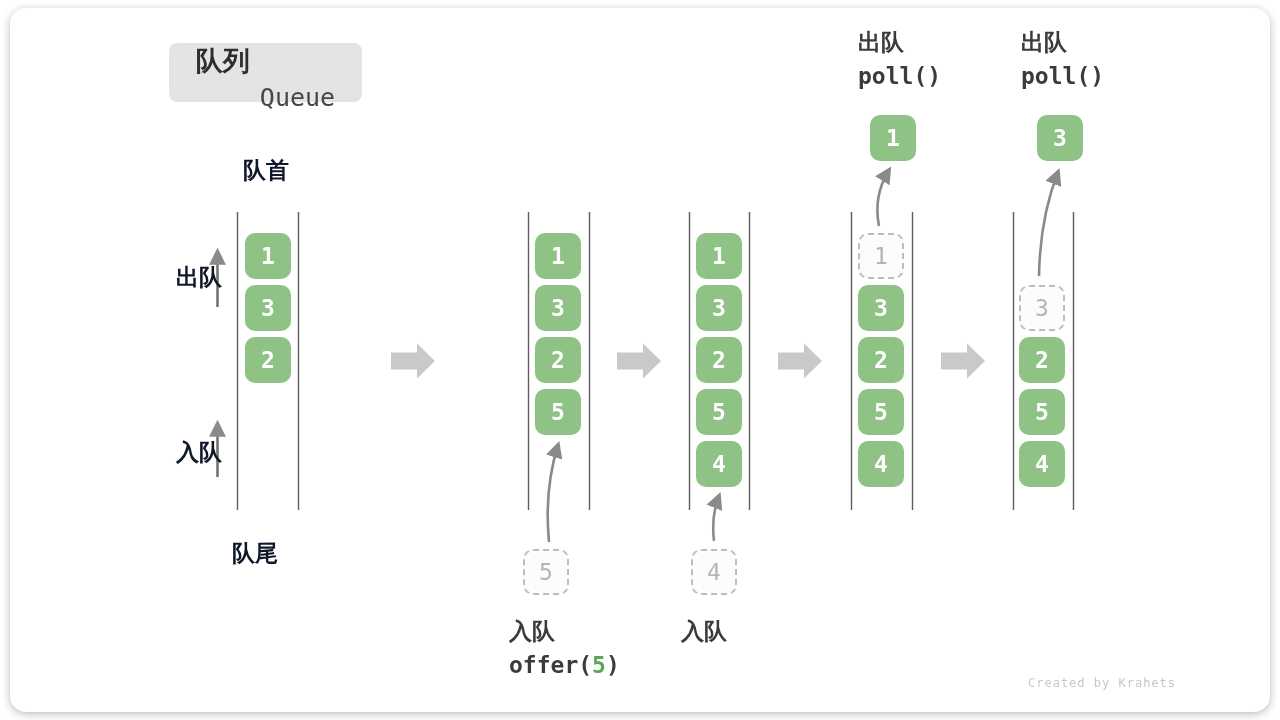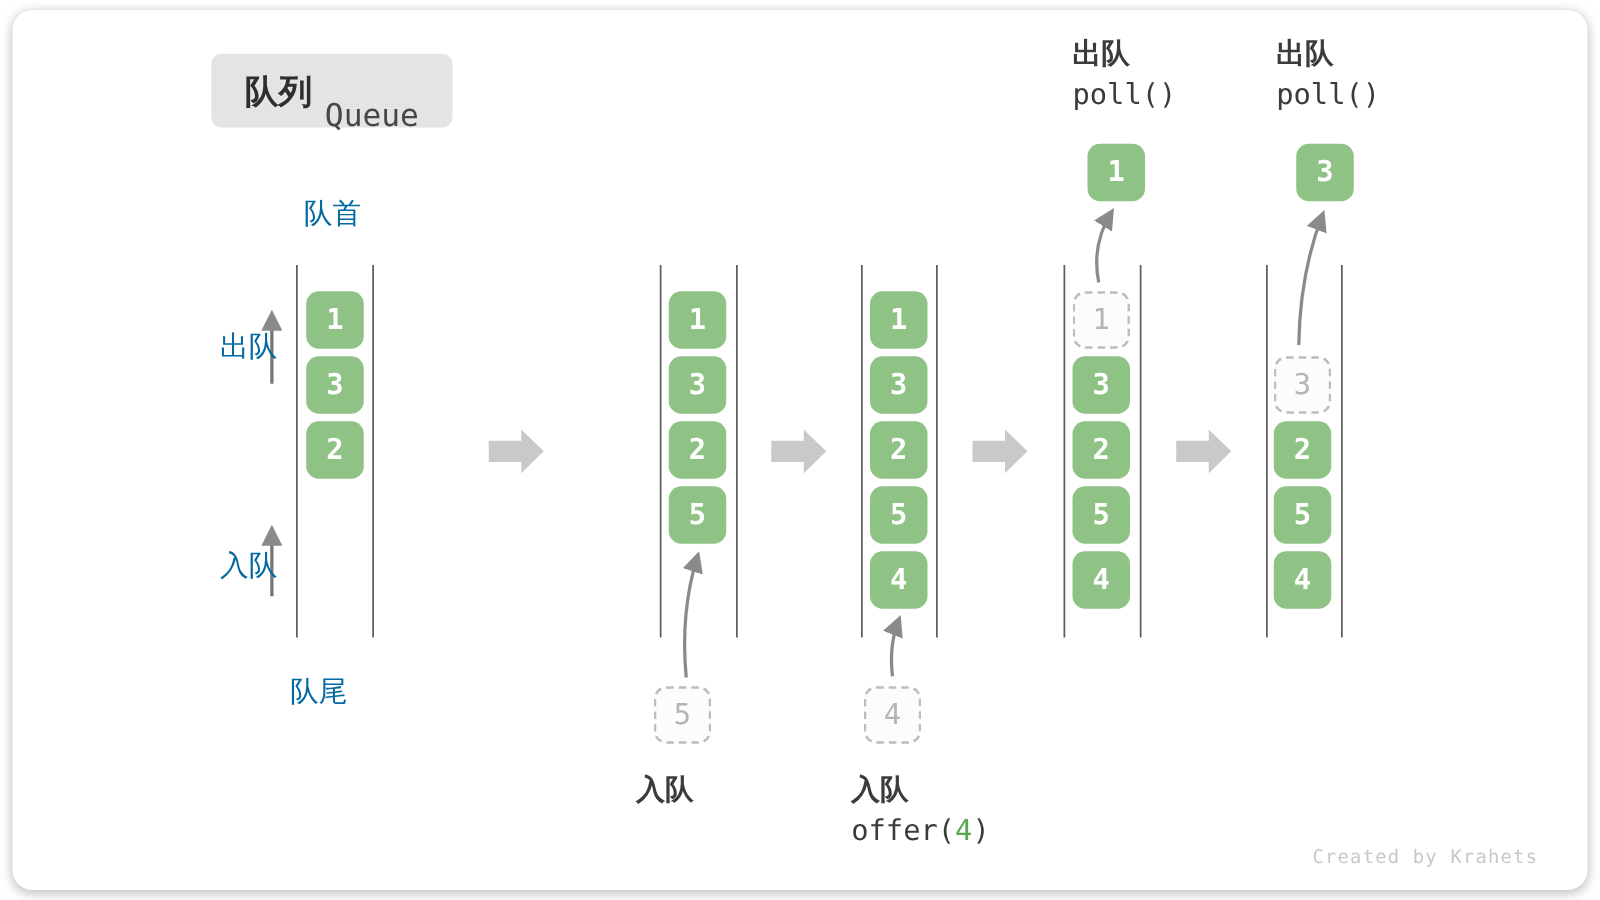--- a/index.html
+++ b/index.html
@@ -7,45 +7,45 @@
   .card {
     position:absolute; left:10px; top:8px; width:1260px; height:704px;
     background:#ffffff; border-radius:16px;
     box-shadow:0 2px 9px rgba(0,0,0,0.28);
   }
   svg.overlay { position:absolute; left:0; top:0; width:1280px; height:720px; pointer-events:none; }
 
   .title-box {
     position:absolute; left:169px; top:43px; width:193px; height:59px;
     background:#e4e4e4; border-radius:8px;
-    display:flex; align-items:center; justify-content:center; gap:10px;
+    display:flex; align-items:flex-start; justify-content:center; gap:10px;
   }
   .title-zh { font-size:27px; font-weight:700; color:#2e2e2e; }
   .title-en { font-size:25px; color:#474747; font-family:"DejaVu Sans Mono", monospace;margin-top:40px; }
 
-  .cjk-label { position:absolute; font-size:23px; font-weight:400; color:#0369a1; white-space:nowrap; }
+  .cjk-label { position:absolute; font-size:23px; font-weight:700; color:#0f172a; white-space:nowrap; }
 
   .op-label { position:absolute; white-space:nowrap; }
   .op-label .zh { display:block; font-size:23px; font-weight:700; color:#3b3b3b; line-height:33px; }
-  .op-label .code { display:block; font-size:23px; font-weight:400; color:#3b3b3b; font-family:"DejaVu Sans Mono", monospace; line-height:34px; }
+  .op-label .code { display:block; font-size:23px; font-weight:700; color:#3b3b3b; font-family:"DejaVu Sans Mono", monospace; line-height:34px; }
   .op-label .code .arg { color:#5aa850; }
 
   .qbox {
     position:absolute; width:46px; height:46px; border-radius:10px;
     background:#8fc285; color:#ffffff;
     display:flex; align-items:center; justify-content:center;
     font-size:23px; font-weight:700; font-family:"DejaVu Sans Mono", monospace;
   }
   .ghost {
     background:#fcfcfc; color:#b5b5b5;
     border:2px dashed #bdbdbd; font-weight:400;
   }
   .watermark {
-    position:absolute; left:1050px; top:676px;
-    font-family:"DejaVu Sans Mono", monospace; font-size:15px; color:#c8c8c8; letter-spacing:1px;text-align:right;
+    position:absolute; left:1028px; top:676px;
+    font-family:"DejaVu Sans Mono", monospace; font-size:12px; color:#c8c8c8; letter-spacing:1px;text-align:right;
   }
 </style>
 </head>
 <body>
 
 <div class="card"></div>
 
 <svg class="overlay">
   <defs>
     <marker id="ah" viewBox="0 0 10 10" refX="7.5" refY="5" markerWidth="6.5" markerHeight="6.5" orient="auto-start-reverse">
@@ -115,24 +115,24 @@
   <span class="zh">出队</span>
   <span class="code">poll()</span>
 </div>
 <div class="op-label" style="left:1021px; top:26px;">
   <span class="zh">出队</span>
   <span class="code">poll()</span>
 </div>
 
 <div class="op-label" style="left:509px; top:615px;">
   <span class="zh">入队</span>
+  <span class="code"><span>offer(</span><span class="arg">5</span><span>)</span></span>
 </div>
 <div class="op-label" style="left:681px; top:615px;">
   <span class="zh">入队</span>
-  <span class="code"><span>offer(</span><span class="arg">4</span><span>)</span></span>
 </div>
 
 <div class="qbox" style="left:245px; top:233px;">1</div>
 <div class="qbox" style="left:245px; top:285px;">3</div>
 <div class="qbox" style="left:245px; top:337px;">2</div>
 
 <div class="qbox" style="left:535px; top:233px;">1</div>
 <div class="qbox" style="left:535px; top:285px;">3</div>
 <div class="qbox" style="left:535px; top:337px;">2</div>
 <div class="qbox" style="left:535px; top:389px;">5</div>

